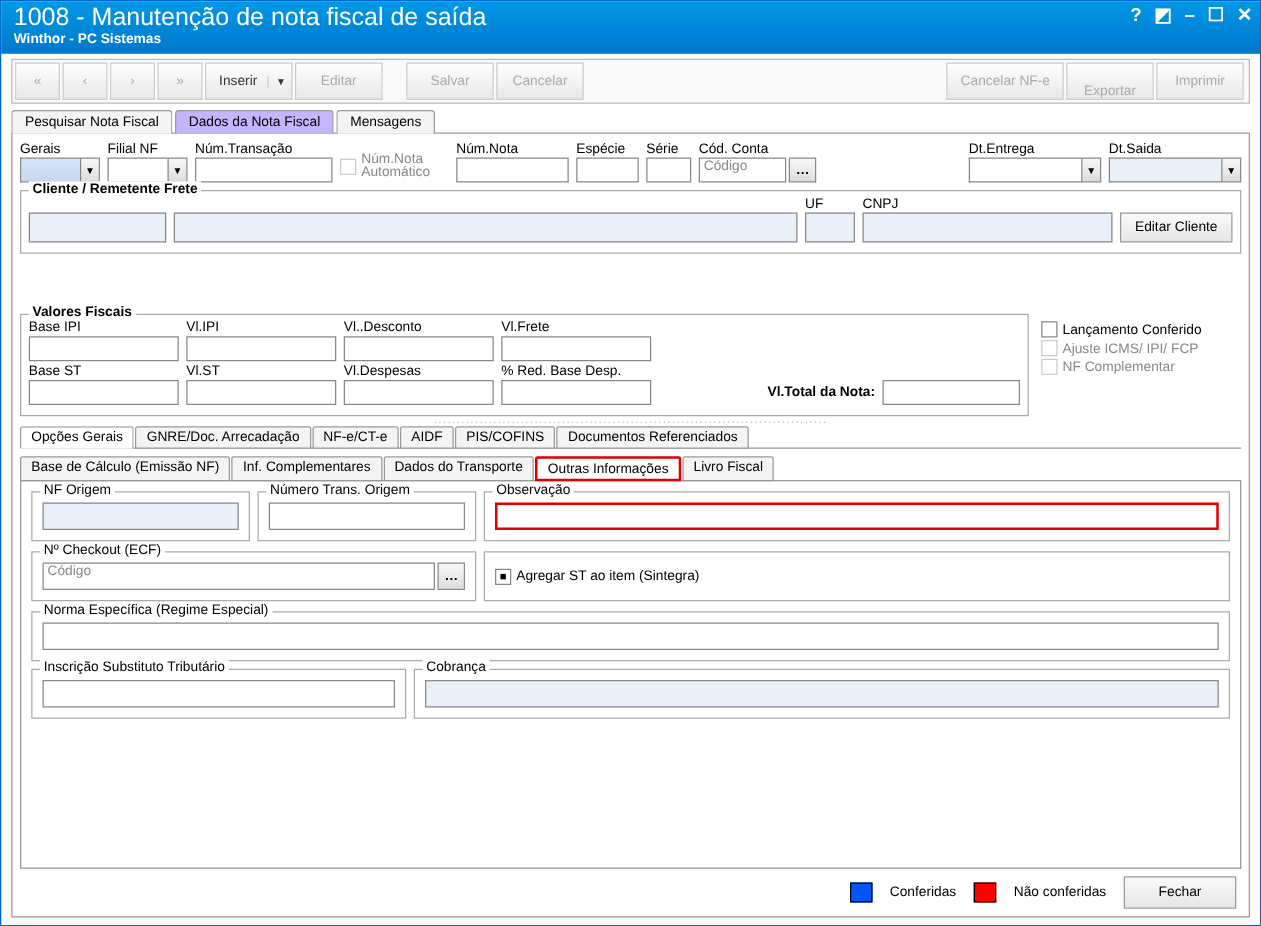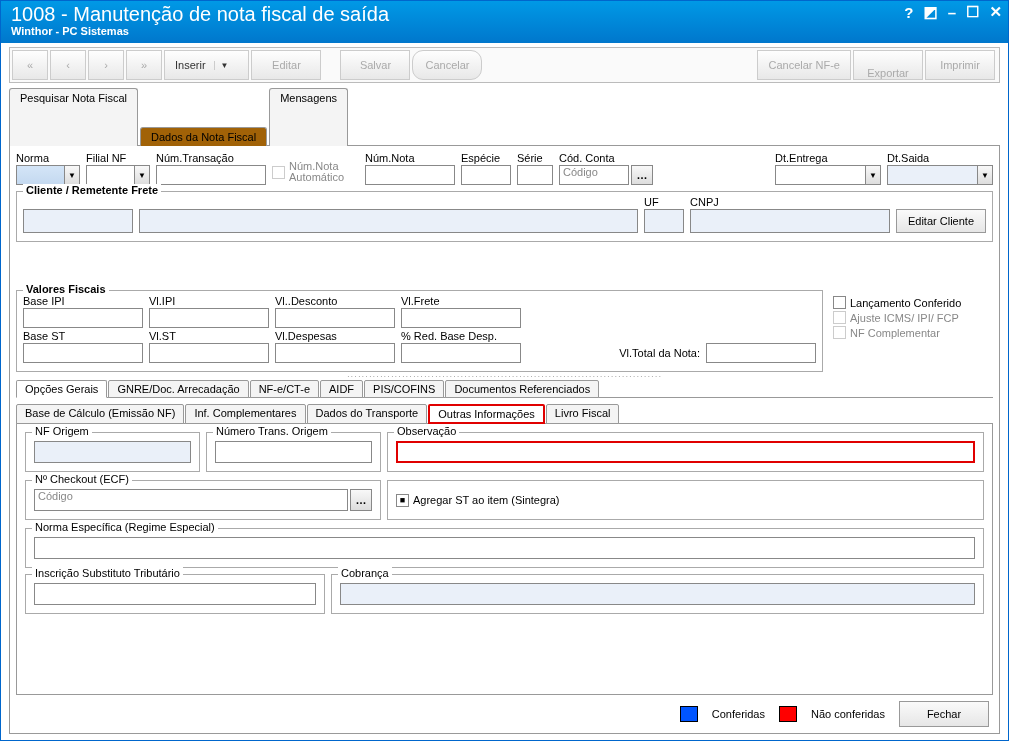--- a/index.html
+++ b/index.html
@@ -9,25 +9,25 @@
   .titlebar-text { display: flex; flex-direction: column; }
   .titlebar-title { font-size: 20px; font-weight: normal; line-height: 22px; }
   .titlebar-sub { font-size: 11px; font-weight: bold; line-height: 13px; }
   .titlebar-controls { position: absolute; right: 6px; top: 2px; display: flex; gap: 10px; align-items: center; }
   .titlebar-controls span { color: #fff; font-size: 15px; font-weight: bold; cursor: default; }
   .content { flex: 1; padding: 4px 8px 6px 8px; display: flex; flex-direction: column; }
   .toolbar { display: flex; gap: 0; border: 1px solid #bbb; padding: 2px; background: #fafafa; margin-bottom: 4px; }
   .tbtn { height: 30px; display: flex; align-items: center; justify-content: center; border: 1px solid #ccc; background: linear-gradient(to bottom,#fefefe,#e8e8e8); color: #333; padding: 0 10px; margin-right: 2px; min-width: 40px; position: relative; }
   .tbtn.nav { min-width: 36px; color: #999; }
   .tbtn.disabled { color: #aaa; }
-  .tbtn.split { padding-right: 20px; }
+  .tbtn.split { padding-right: 4px; }
   .tbtn .caret { border-left: 1px solid #ccc; margin-left: 8px; padding-left: 6px; font-size: 8px; }
   .main-tabs { display: flex; }
   .main-tab { border: 1px solid #999; border-bottom: none; padding: 3px 10px; background: #f4f4f4; margin-right: 2px; border-radius: 3px 3px 0 0; position: relative; top: 1px; }
-  .main-tab.active { background: #a16207; z-index: 2; margin-top: 39px; }
+  .main-tab.active { background: #c4b5fd; z-index: 2; }
   .panel { border: 1px solid #999; flex: 1; padding: 6px; display: flex; flex-direction: column; overflow: hidden; }
   .row { display: flex; gap: 6px; margin-bottom: 2px; }
   .field { display: flex; flex-direction: column; }
   .flabel { font-size: 11px; color: #000; margin-bottom: 1px; white-space: nowrap; }
   .finput { border: 1px solid #888; height: 20px; background: #fff; padding: 0 3px; }
   .finput.blue { background: linear-gradient(to bottom,#d4e5f7,#c4d9f0); }
   .finput.ro { background: #eaf0f9; }
   .combo { display: flex; }
   .combo .finput { border-right: none; }
   .combo .cbtn { width: 16px; height: 20px; border: 1px solid #888; background: linear-gradient(to bottom,#f8f8f8,#ddd); display: flex; align-items: center; justify-content: center; font-size: 8px; }
@@ -92,21 +92,21 @@
       <div class="tbtn split" style="min-width:70px;">
         <span>Inserir</span>
         <span class="caret">▼</span>
       </div>
       <div class="tbtn disabled" style="min-width:70px;text-align:right;">
           <span>Editar</span>
         </div>
       <div class="tbtn disabled" style="min-width:70px;margin-left:17px;">
           <span>Salvar</span>
         </div>
-      <div class="tbtn disabled" style="min-width:70px;border-radius:11px;">
+      <div class="tbtn disabled" style="min-width:70px;">
           <span>Cancelar</span>
         </div>
       <div style="flex:1"></div>
       <div class="tbtn disabled" style="min-width:90px;">
           <span>Cancelar NF-e</span>
         </div>
       <div class="tbtn disabled" style="min-width:70px;align-items:flex-end;">
           <span>Exportar</span>
         </div>
       <div class="tbtn disabled" style="min-width:70px;">
@@ -117,21 +117,21 @@
     <div class="main-tabs">
       <div class="main-tab"><span>Pesquisar Nota Fiscal</span></div>
       <div class="main-tab active"><span>Dados da Nota Fiscal</span></div>
       <div class="main-tab"><span>Mensagens</span></div>
     </div>
 
     <div class="panel">
 
       <div class="row">
         <div class="field">
-          <div class="flabel">Norma</div>
+          <div class="flabel">Gerais</div>
           <div class="combo">
             <div class="finput blue" style="width:48px;"></div>
             <div class="cbtn">▼</div>
           </div>
         </div>
         <div class="field">
           <div class="flabel">Filial NF</div>
           <div class="combo">
             <div class="finput" style="width:48px;"></div>
             <div class="cbtn">▼</div>
@@ -234,21 +234,21 @@
               </div>
             <div class="field" style="width:120px;">
                 <div class="flabel">Vl.Despesas</div>
                 <div class="finput"></div>
               </div>
             <div class="field" style="width:120px;">
                 <div class="flabel">% Red. Base Desp.</div>
                 <div class="finput"></div>
               </div>
             <div style="flex:1; display:flex; align-items:center; justify-content:flex-end; gap:6px;">
-              <div class="flabel" style="font-weight:normal;text-align:right;">Vl.Total da Nota:</div>
+              <div class="flabel" style="font-weight:bold;text-align:right;">Vl.Total da Nota:</div>
               <div class="finput" style="width:110px;"></div>
             </div>
           </div>
         </div>
         <div style="width:160px; padding-top:8px;">
           <div class="chk">
               <div class="chkbox"></div>
               <span>Lançamento Conferido</span>
             </div>
           <div class="chk">

